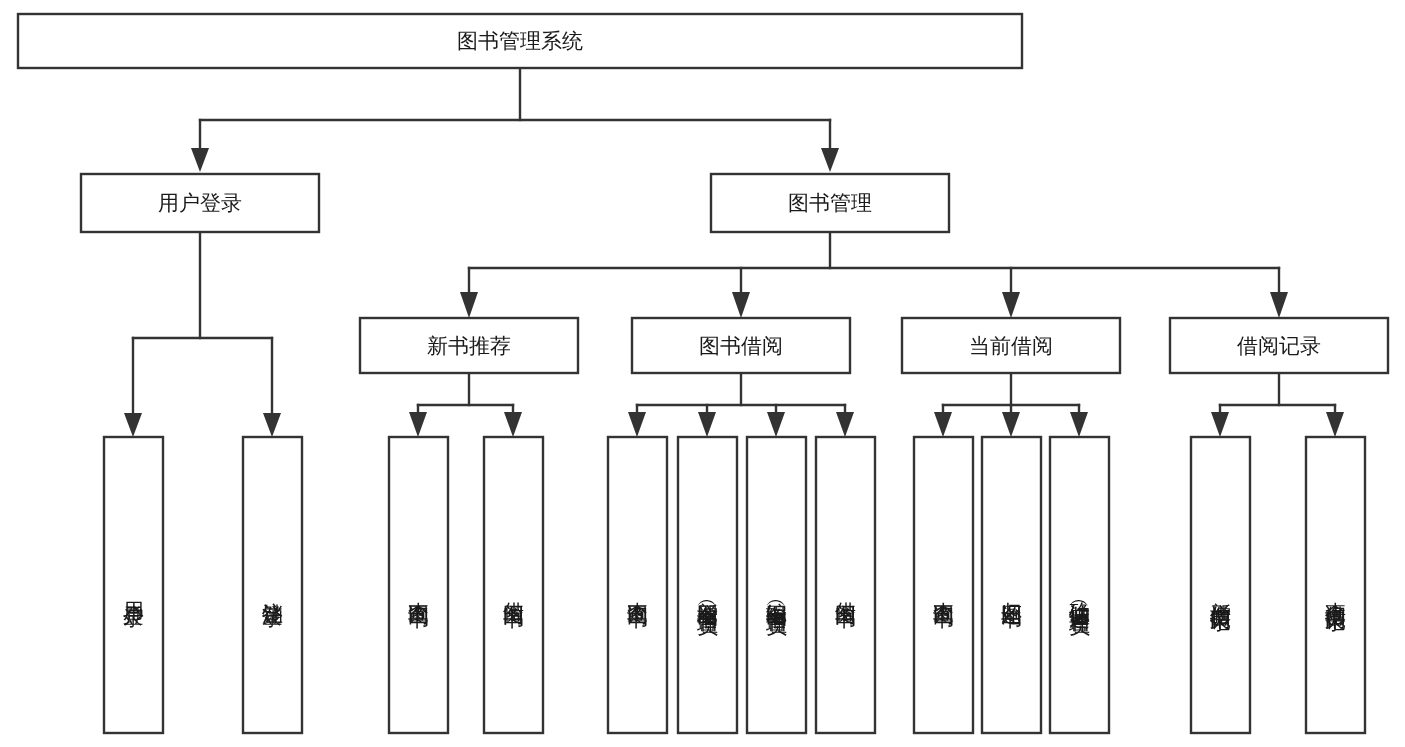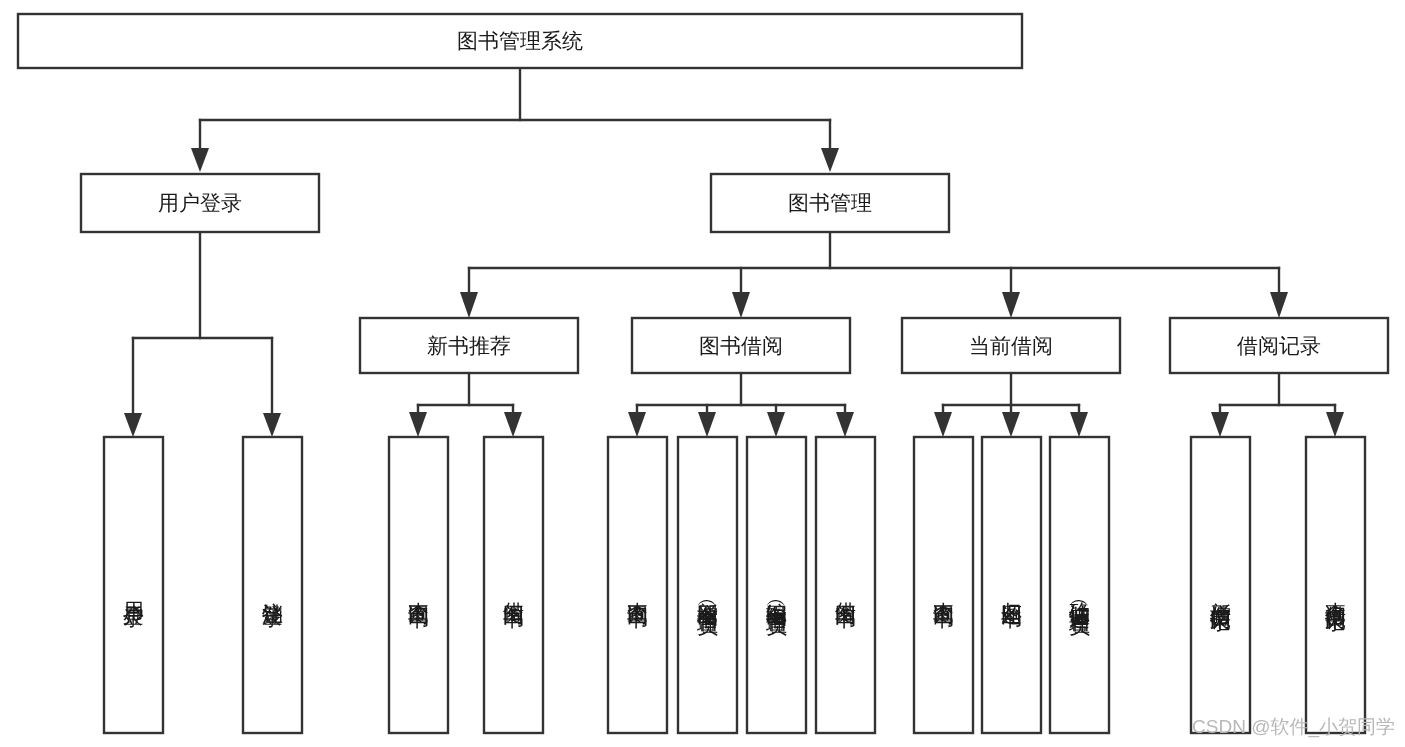--- a/index.html
+++ b/index.html
@@ -220,14 +220,13 @@
       <rect class="node-box" x="1191" y="437" width="59" height="296"></rect>
       <text class="node-label-v" x="1221" y="585">新增借阅记录</text>
     </g>
     <g>
       <rect class="node-box" x="1306" y="437" width="59" height="296"></rect>
       <text class="node-label-v" x="1336" y="585">查询借阅记录</text>
     </g>
 
   </svg>
 
-  <div class="watermark">CSDN @软件_小贺同学</div>
 </div>
 
 </body></html>

